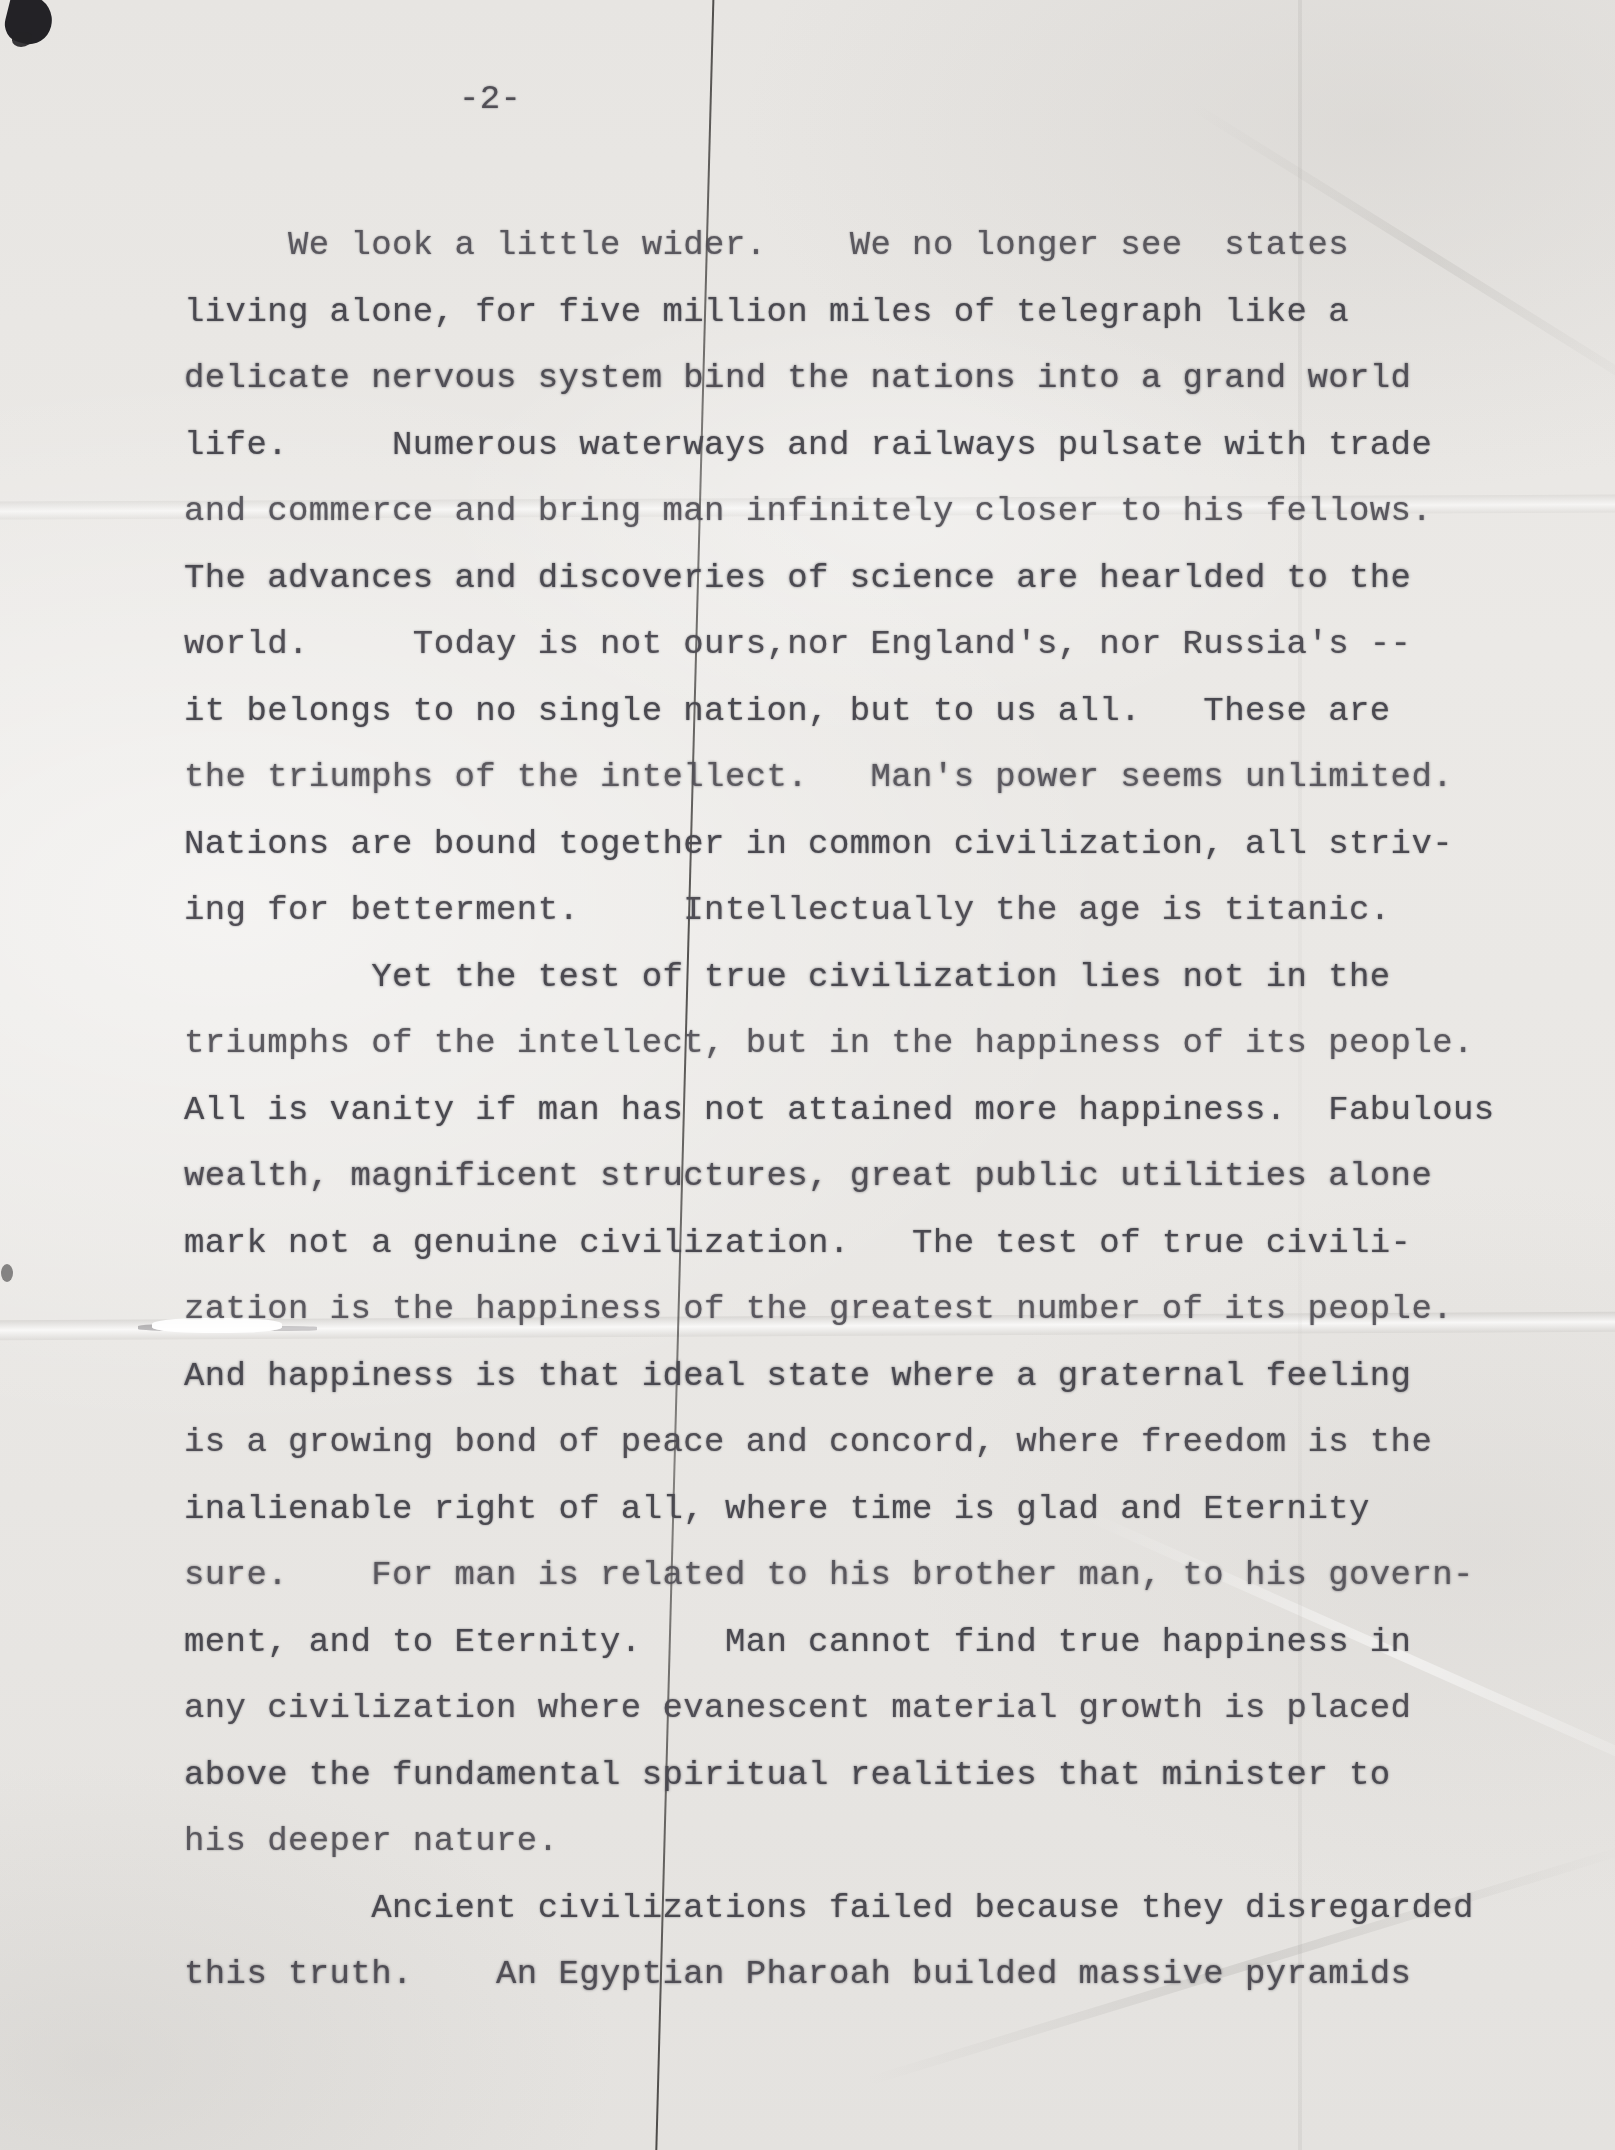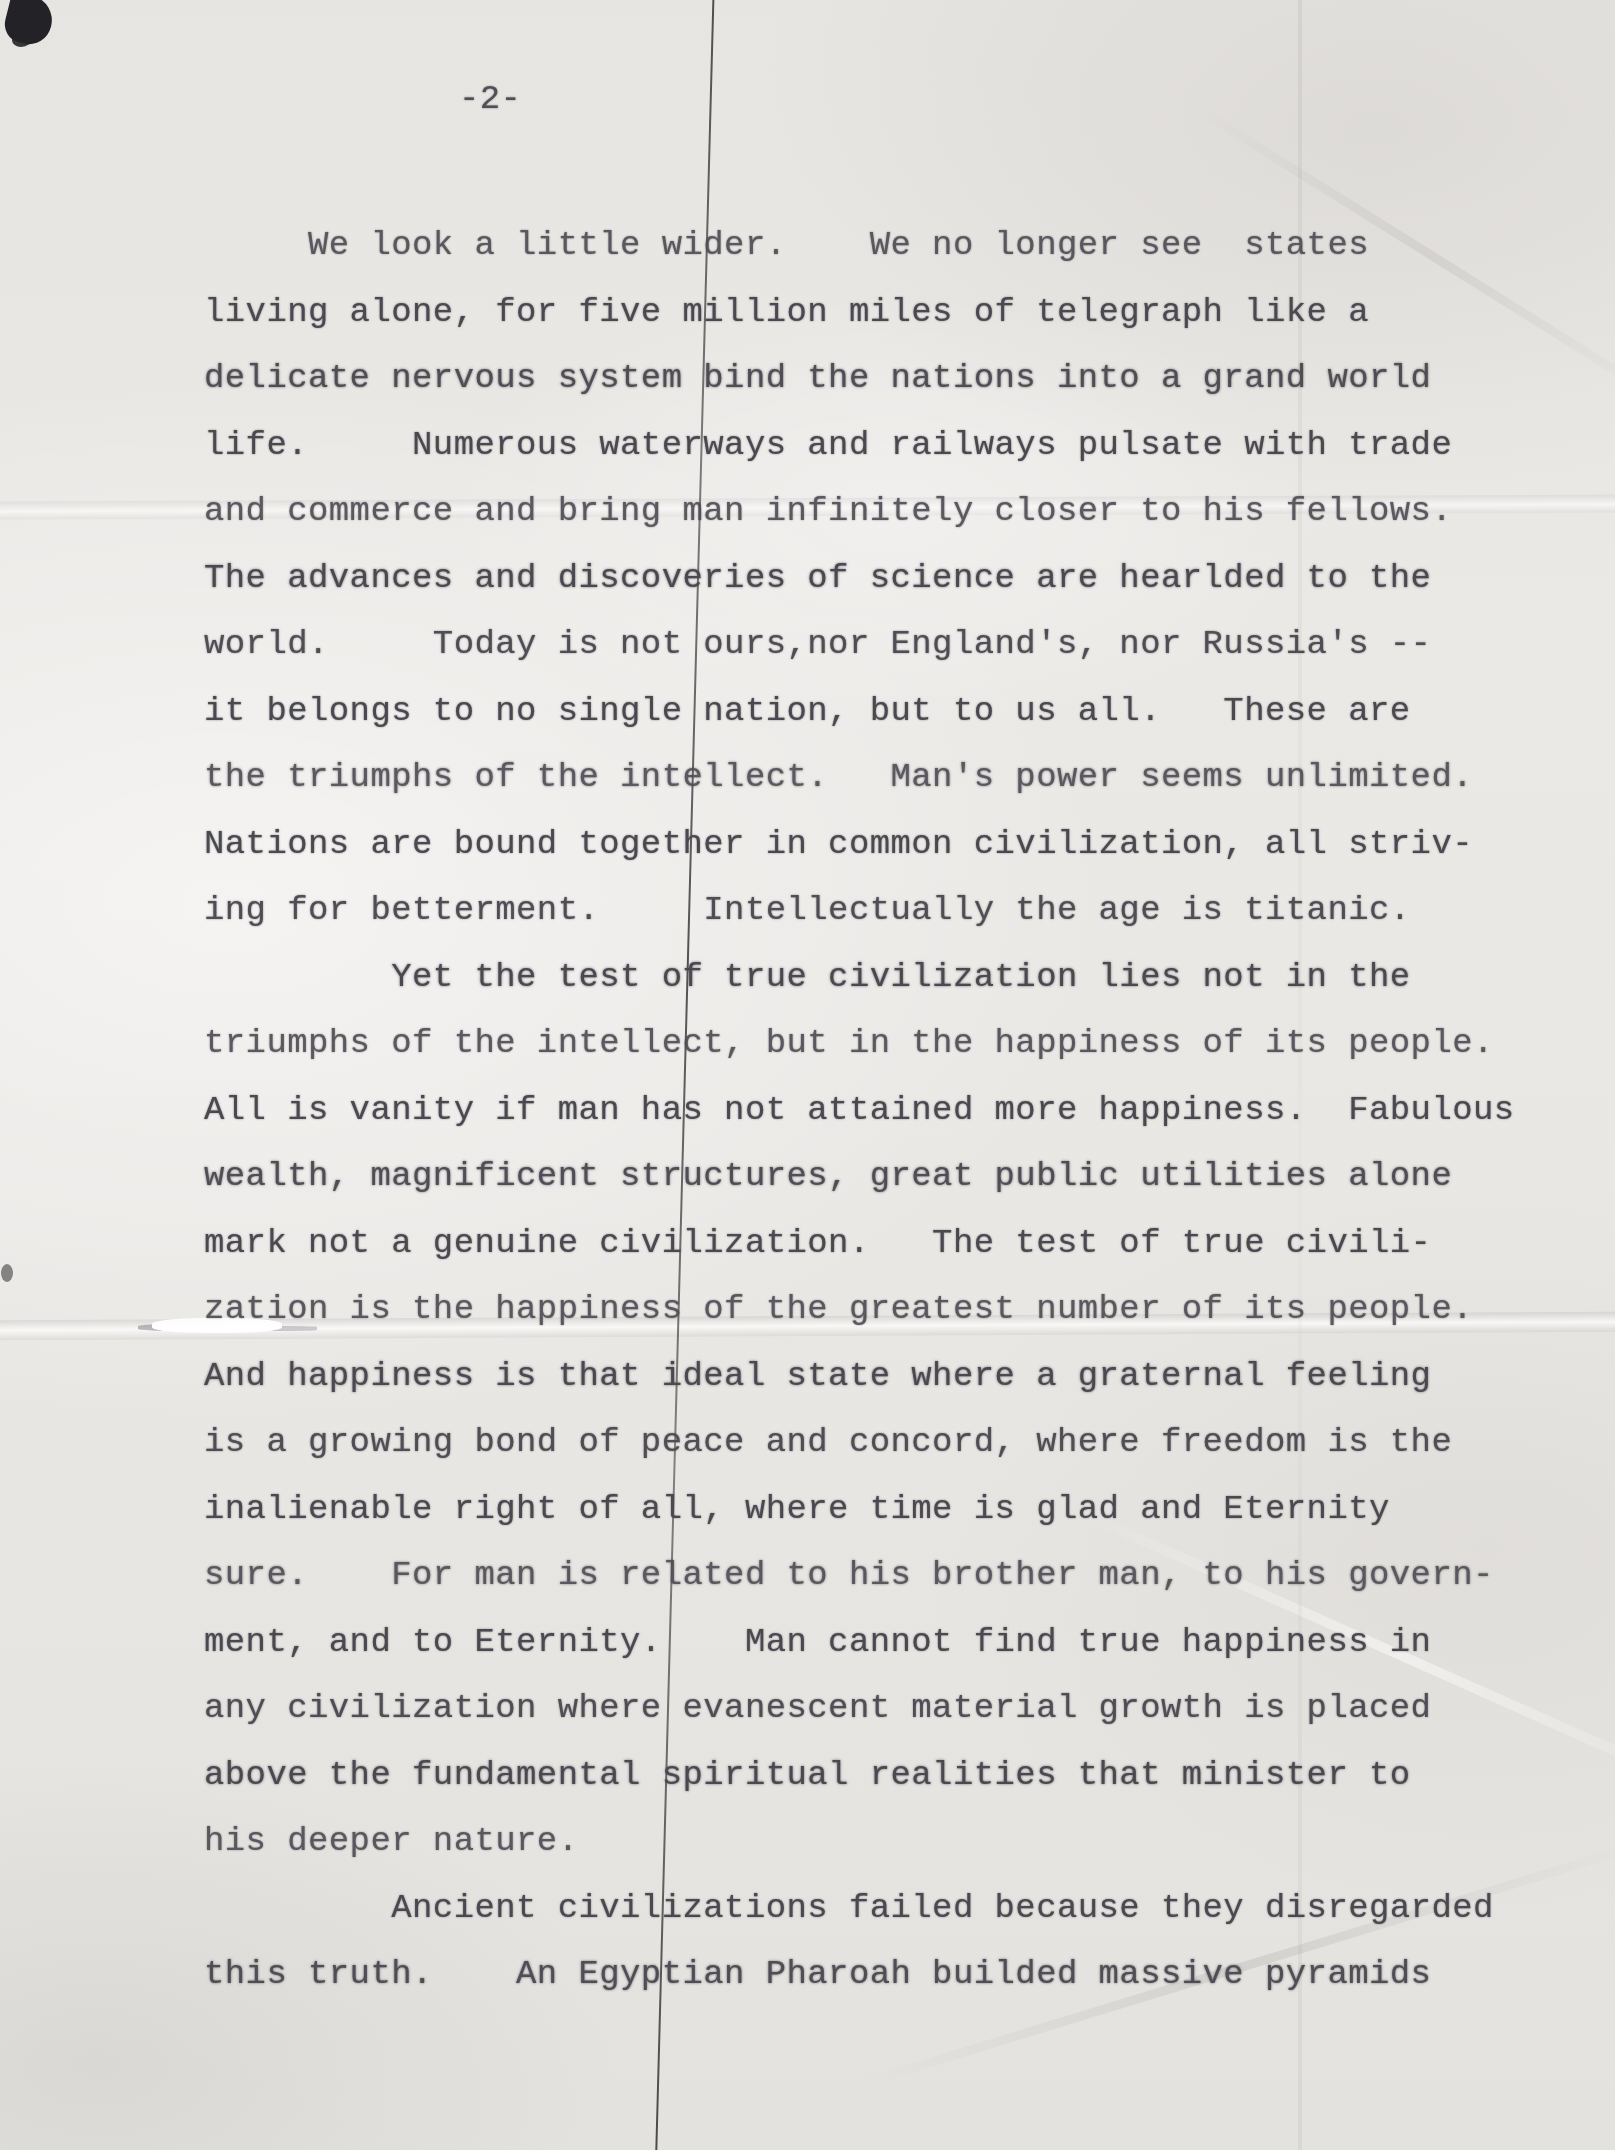--- a/index.html
+++ b/index.html
@@ -74,21 +74,21 @@
     position:absolute; left:1px; top:1264px; width:12px; height:18px;
     background:rgba(47,46,48,0.55); border-radius:50%;
   }
   .page-number {
     position:absolute; left:459px; top:80px;
     font-size:34px; letter-spacing:0.4px;
     color:#514f56; text-shadow:0 0 2px rgba(80,78,85,0.7);
     white-space:pre;
   }
   .typed-text {
-    position:absolute; left:204px; top:212px; width:1400px;
+    position:absolute; left:184px; top:212px; width:1400px;
     font-size:34px; letter-spacing:0.4px; line-height:66.5px;
     color:#4a4950; text-shadow:0 0 2px rgba(74,73,80,0.68);
     white-space:pre;
   }
   .typed-line { height:66.5px; }
   .typed-line:nth-child(odd)  { color:#504e55; }
   .typed-line:nth-child(3n)   { text-shadow:0 0 2.6px rgba(72,71,78,0.80); }
   .typed-line:nth-child(4n+1) { opacity:0.93; }
 </style>
 </head>

